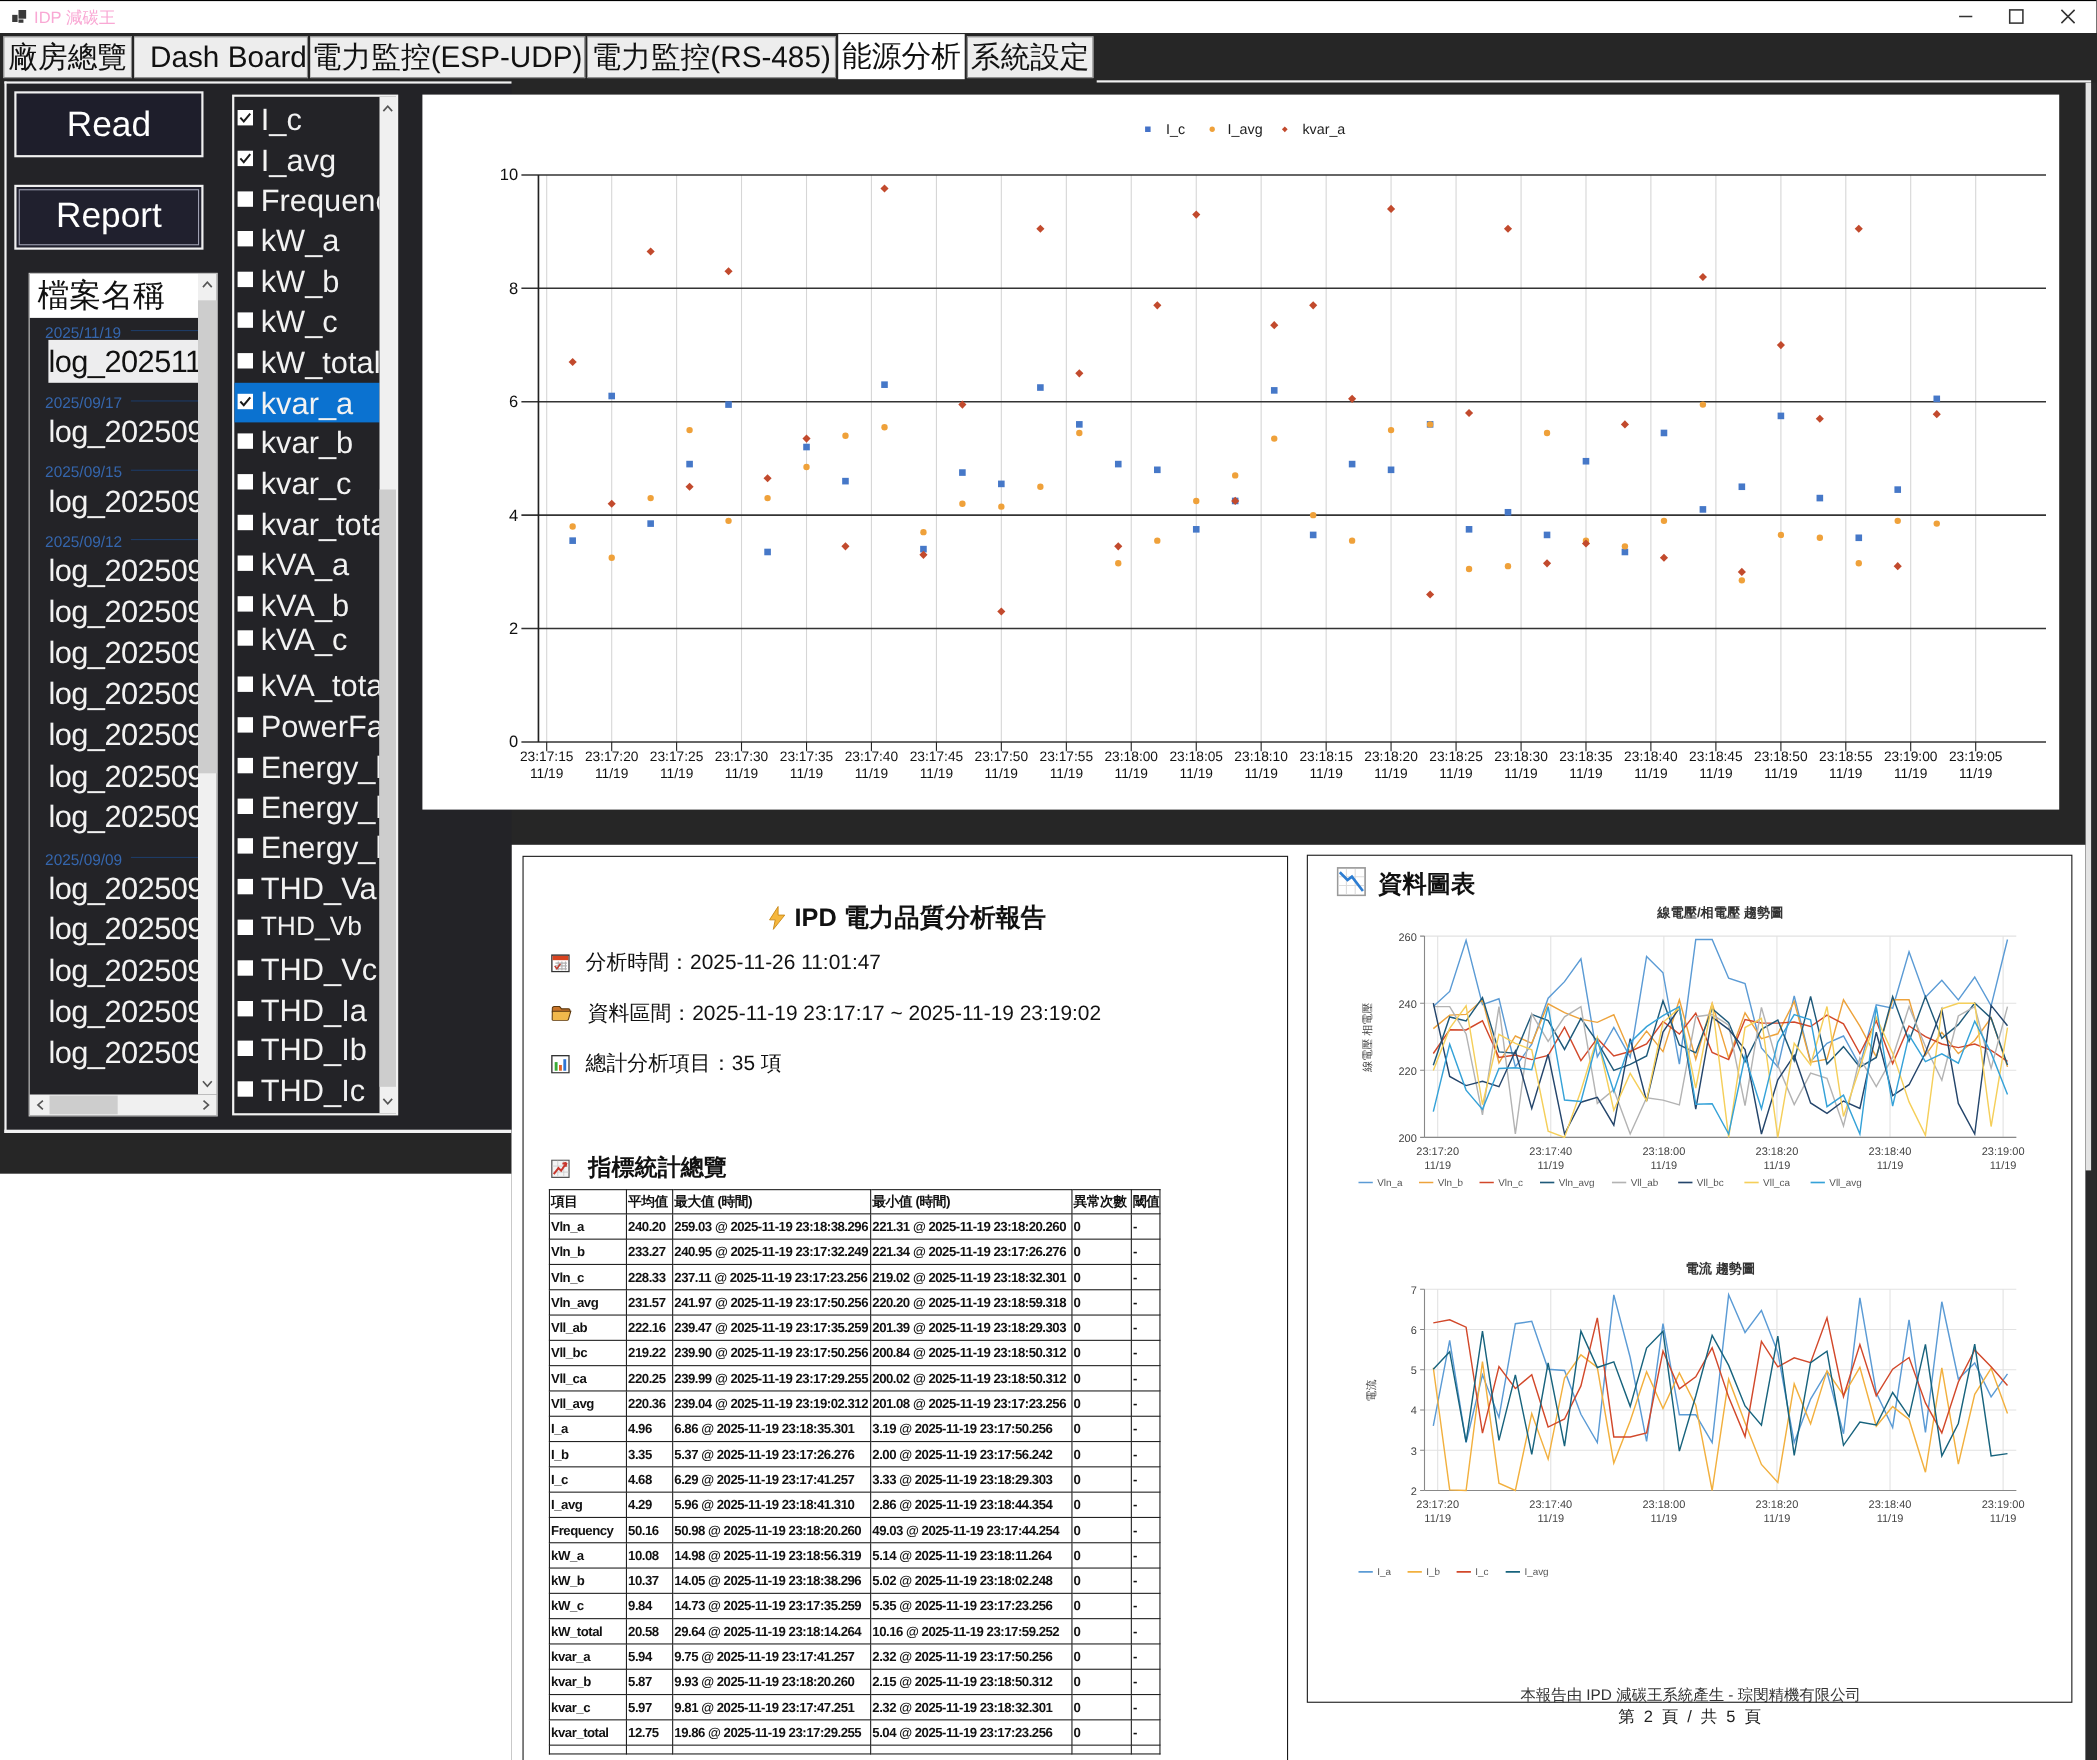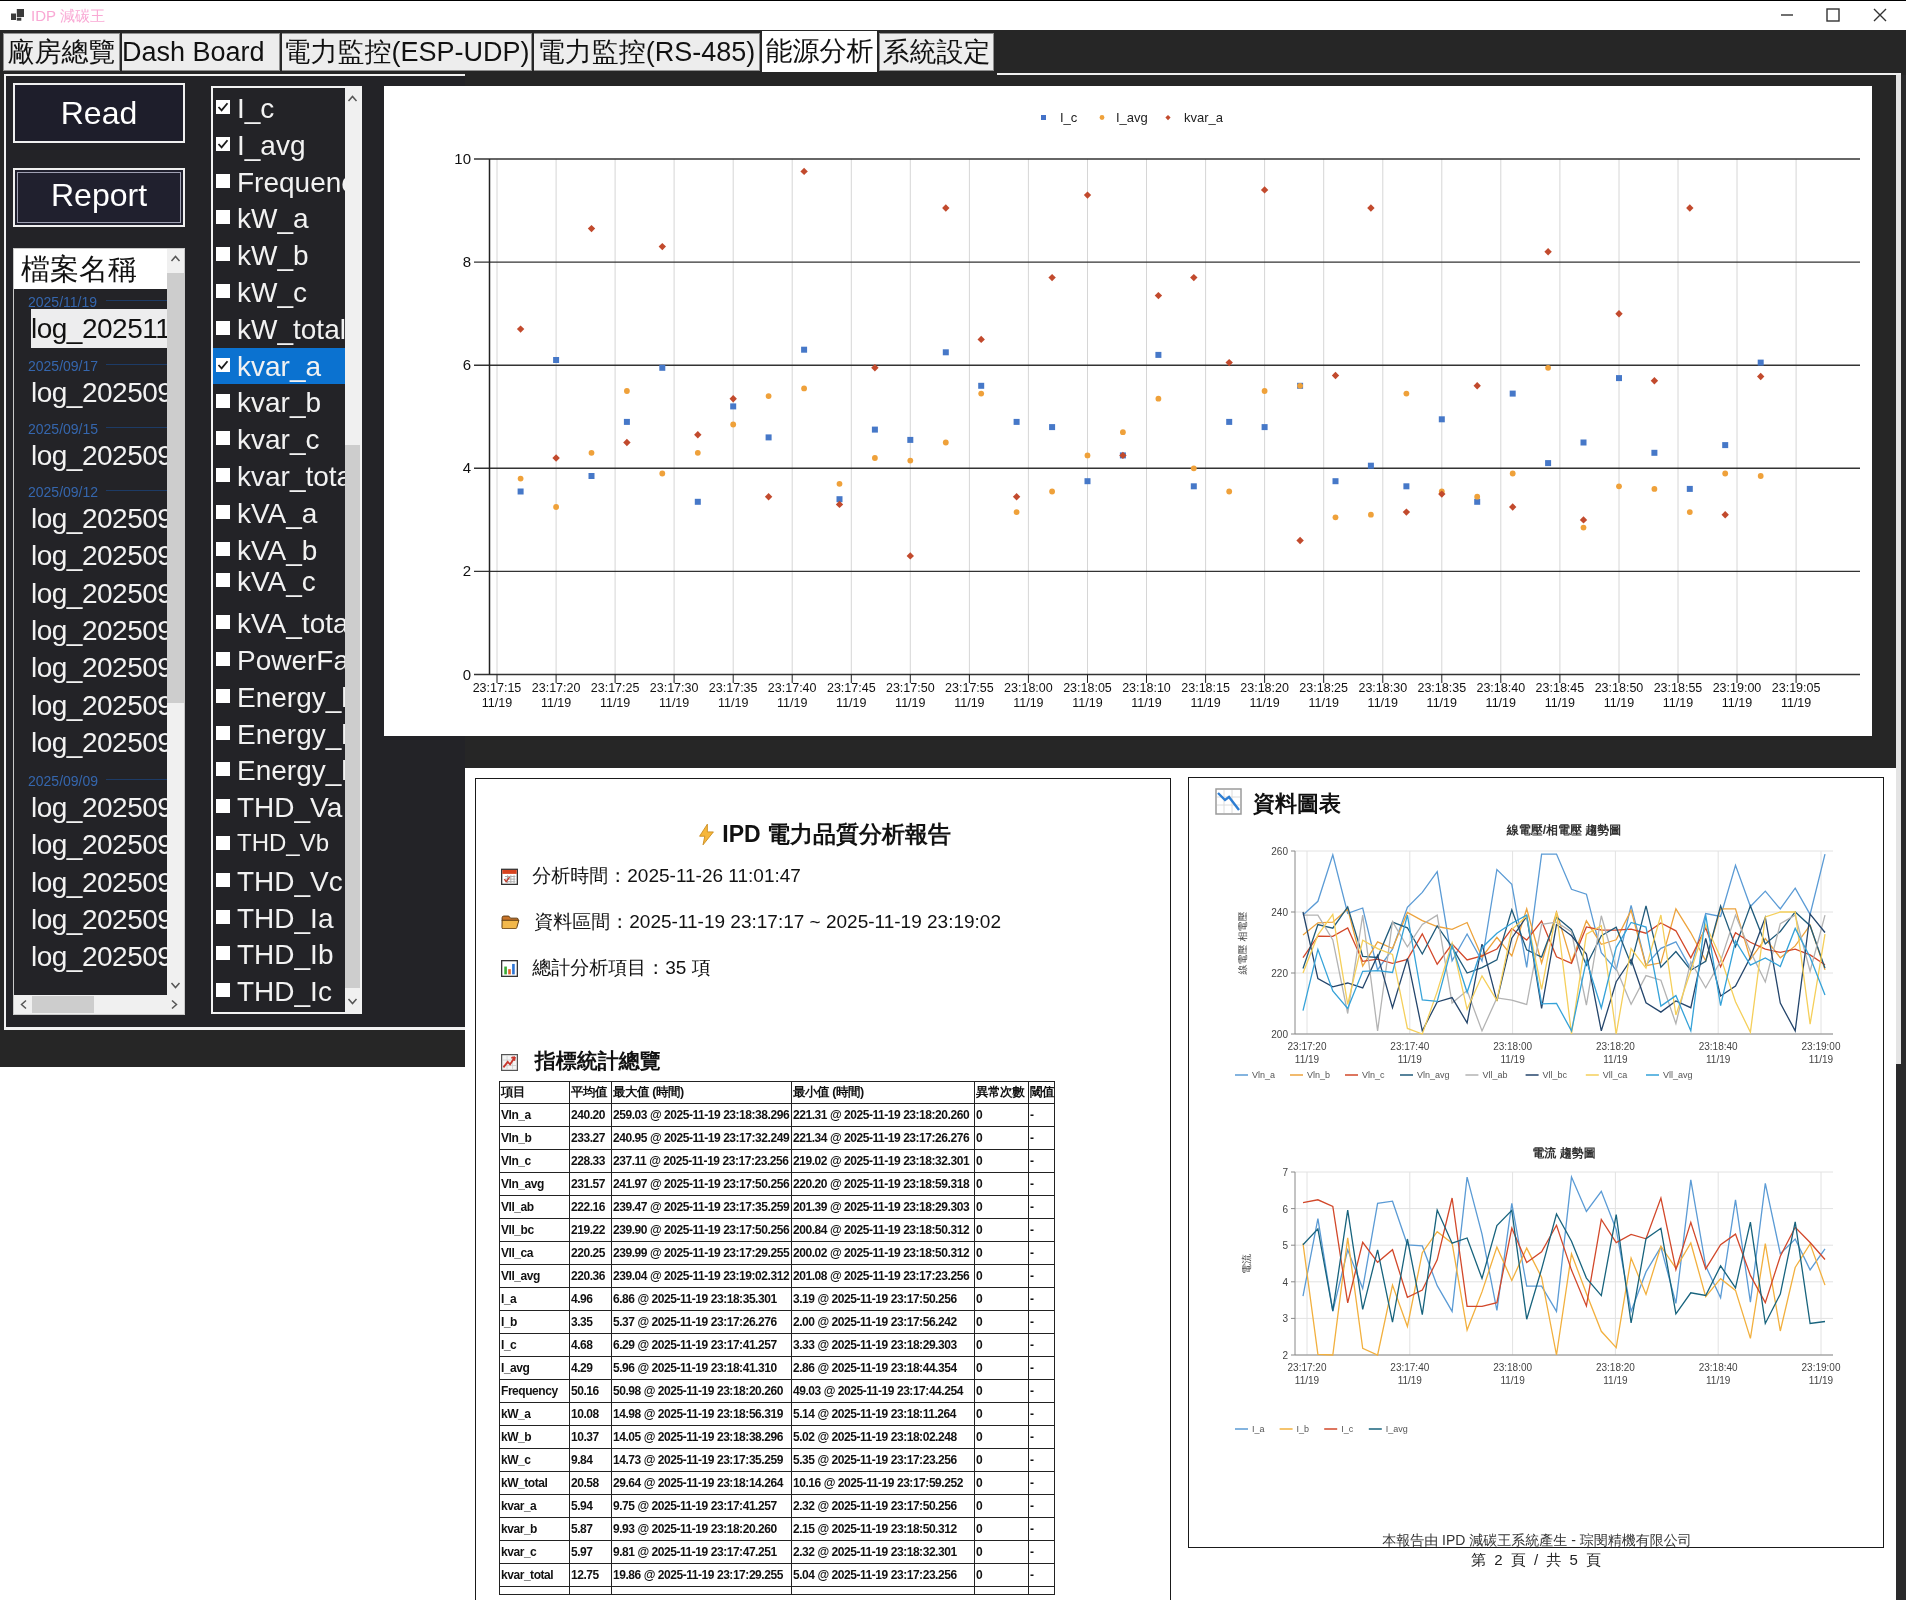--- a/index.html
+++ b/index.html
@@ -12,38 +12,38 @@
     <rect x="5.8" y="8.7" width="4.5" height="3" fill="#3a3a3a"></rect>
   </svg>
 <div class="abs" style="left:31px;top:7px;font-size:15px;color:#f9a8d4">IDP 減碳王</div>
 <svg class="abs" style="left:1775px;top:6px" width="120" height="18">
 <line x1="6" y1="9" x2="18" y2="9" stroke="#333" stroke-width="1.4"></line>
 <rect x="52" y="3" width="12" height="12" fill="none" stroke="#333" stroke-width="1.4"></rect>
 <path d="M99 3 L111 15 M111 3 L99 15" stroke="#333" stroke-width="1.4"></path>
 </svg>
 
 <div class="abs" style="left:3px;top:33px;width:117px;height:38px;background:#ededed;border:1px solid #8f8f8f;color:#111;font-size:27px;text-align:center;line-height:36px">廠房總覽</div>
-<div class="abs" style="left:122px;top:33px;width:158px;height:38px;background:#ededed;border:1px solid #8f8f8f;border-left:none;color:#111;font-size:27px;text-align:left;line-height:36px">Dash Board</div>
+<div class="abs" style="left:122px;top:33px;width:158px;height:38px;background:#ededed;border:1px solid #8f8f8f;border-left:none;color:#111;font-size:27px;text-align:right;line-height:36px">Dash Board</div>
 <div class="abs" style="left:282px;top:33px;width:250px;height:38px;background:#ededed;border:1px solid #8f8f8f;border-left:none;color:#111;font-size:27px;text-align:center;line-height:36px">電力監控(ESP-UDP)</div>
 <div class="abs" style="left:534px;top:33px;width:226px;height:38px;background:#ededed;border:1px solid #8f8f8f;border-left:none;color:#111;font-size:27px;text-align:center;line-height:36px">電力監控(RS-485)</div>
 <div class="abs" style="left:762px;top:31px;width:115px;height:41px;background:#fff;color:#111;font-size:27px;text-align:center;line-height:40px">能源分析</div>
 <div class="abs" style="left:879px;top:33px;width:115px;height:38px;background:#ededed;border:1px solid #8f8f8f;color:#111;font-size:27px;text-align:center;line-height:36px">系統設定</div>
 
 <div class="abs" style="left:465px;top:768px;width:1431px;height:832px;background:#fff"></div>
 <div class="abs" style="left:0;top:1067px;width:465px;height:533px;background:#fff"></div>
 
 <div class="abs" style="left:997px;top:73px;width:904px;height:2px;background:#f0f0f0"></div>
 <div class="abs" style="left:1896px;top:75px;width:10px;height:1525px;background:#2a2a2b"></div>
 <div class="abs" style="left:1896px;top:75px;width:5px;height:989px;background:#e4e4e4"></div>
 
 <div class="abs" style="left:4px;top:74px;width:461px;height:956px;background:#232327;border-left:2px solid #f2f2f2;border-top:2px solid #f2f2f2;border-bottom:3px solid #f2f2f2">
   <div class="abs" style="left:7px;top:7px;width:172px;height:60px;background:#1e1e2b;border:2px solid #f0f0f0;color:#fff;font-size:32px;text-align:center;line-height:56px">Read</div>
   <div class="abs" style="left:7px;top:92px;width:172px;height:59px;background:#20202e;border:2px solid #f0f0f0;color:#fff;font-size:32px;text-align:center;line-height:51px"><span style="position:absolute;left:2px;top:2px;right:2px;bottom:2px;border:1px solid #9fa0b2"></span>Report</div>
 
-  <div class="abs" style="left:7px;top:172px;width:172px;height:767px;background:#232327;border:1px solid #c9c9c9">
+  <div class="abs" style="left:20px;top:172px;width:172px;height:767px;background:#232327;border:1px solid #c9c9c9">
     <div class="abs" style="left:0;top:0;width:153px;height:40px;background:#fff;color:#111;font-size:29px;line-height:40px;padding-left:7px">檔案名稱</div>
     <div style="position:absolute;left:14px;top:45px;width:148px;height:13px;font-size:14px;color:#3566ad">2025/11/19<span style="position:absolute;left:78px;top:6px;width:68px;border-top:1px solid #1d3b66"></span></div>
       <div style="position:absolute;left:17px;top:60px;width:149px;height:39px;background:#ededee;color:#111;font-size:28px;letter-spacing:-0.5px;line-height:39px;overflow:hidden;white-space:nowrap">log_202511</div>
       <div style="position:absolute;left:14px;top:109px;width:148px;height:13px;font-size:14px;color:#3566ad">2025/09/17<span style="position:absolute;left:78px;top:6px;width:68px;border-top:1px solid #1d3b66"></span></div>
       <div style="position:absolute;left:17px;top:124px;width:149px;height:39px;color:#f2f2f2;font-size:28px;letter-spacing:-0.5px;line-height:39px;overflow:hidden;white-space:nowrap">log_202509</div>
       <div style="position:absolute;left:14px;top:172px;width:148px;height:13px;font-size:14px;color:#3566ad">2025/09/15<span style="position:absolute;left:78px;top:6px;width:68px;border-top:1px solid #1d3b66"></span></div>
       <div style="position:absolute;left:17px;top:187px;width:149px;height:39px;color:#f2f2f2;font-size:28px;letter-spacing:-0.5px;line-height:39px;overflow:hidden;white-space:nowrap">log_202509</div>
       <div style="position:absolute;left:14px;top:235px;width:148px;height:13px;font-size:14px;color:#3566ad">2025/09/12<span style="position:absolute;left:78px;top:6px;width:68px;border-top:1px solid #1d3b66"></span></div>
       <div style="position:absolute;left:17px;top:250px;width:149px;height:39px;color:#f2f2f2;font-size:28px;letter-spacing:-0.5px;line-height:39px;overflow:hidden;white-space:nowrap">log_202509</div>
       <div style="position:absolute;left:17px;top:287.3px;width:149px;height:39px;color:#f2f2f2;font-size:28px;letter-spacing:-0.5px;line-height:39px;overflow:hidden;white-space:nowrap">log_202509</div>

